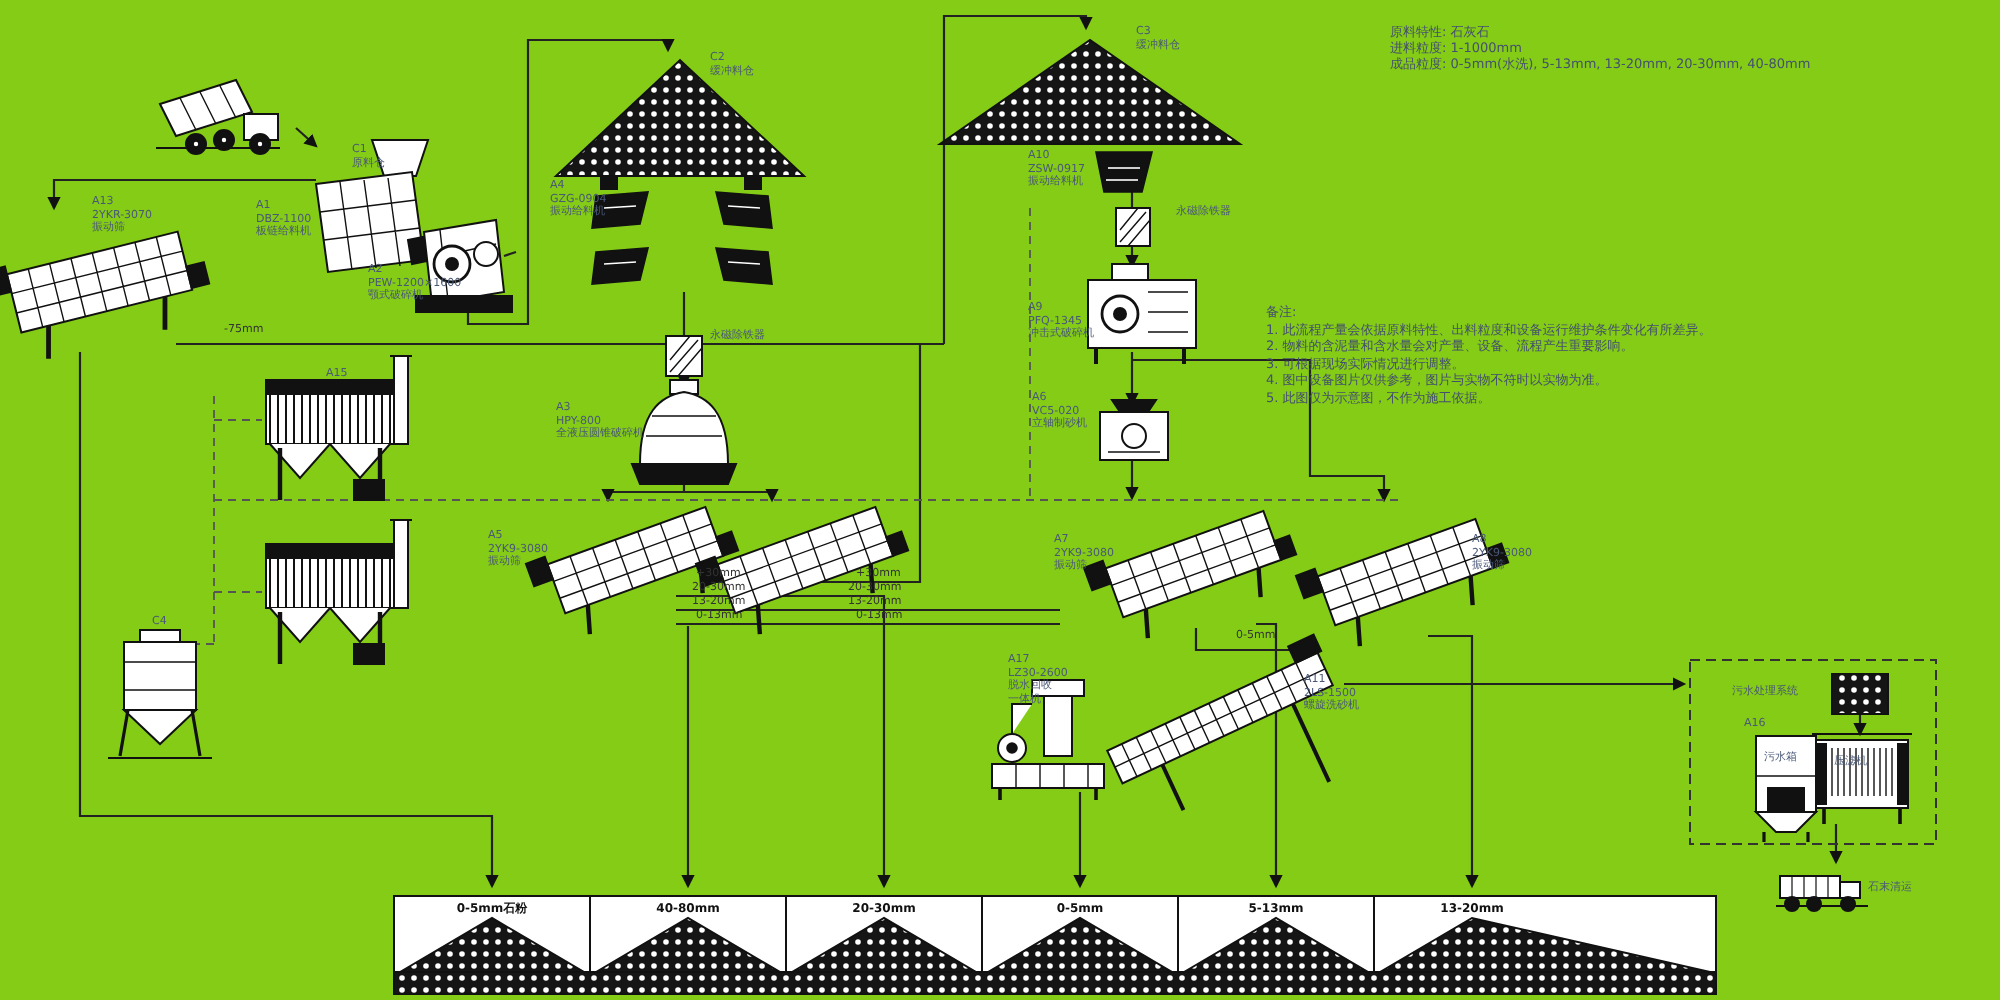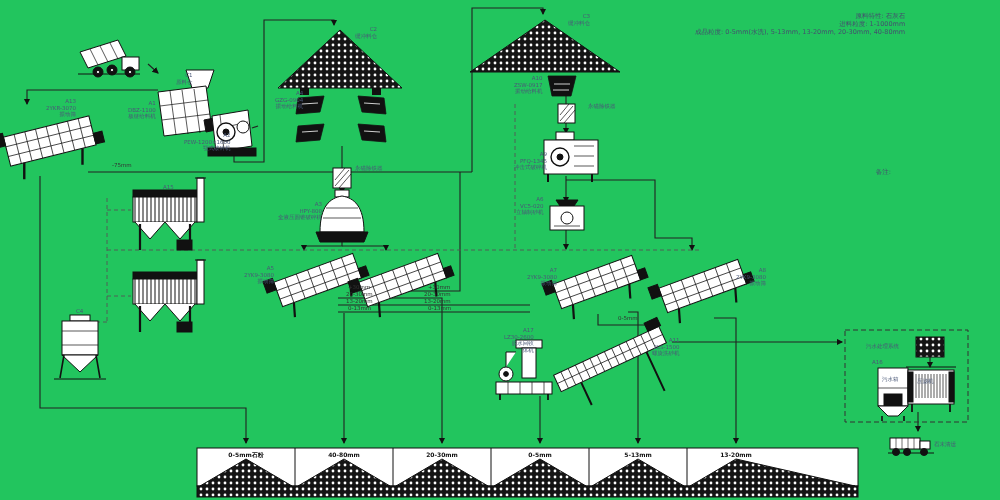--- a/index.html
+++ b/index.html
@@ -1,25 +1,25 @@
 <!DOCTYPE html>
 <html><head>
 <meta charset="utf-8">
 <style>
   html,body{margin:0;padding:0;background:#fff;}
-  #stage{position:relative;width:1000px;height:500px;background:#22c55e;overflow:hidden;
-         font-family:"DejaVu Sans",sans-serif;text-align:right;}
+  #stage{position:relative;width:1000px;height:500px;background:#84cc16;overflow:hidden;
+         font-family:"DejaVu Sans",sans-serif;}
   #flowchart-svg{position:absolute;left:0;top:0;}
   .lbl{position:absolute;font-size:5.5px;line-height:6.5px;color:#4a5878;white-space:pre-line;z-index:3;}
   .lbl.flow{color:#333;font-size:5.5px;}
   .lbl.pile{transform:translateX(-50%);color:#111;font-size:6px;font-weight:bold;white-space:nowrap;}
   #header-specs{position:absolute;left:695px;top:12px;font-size:6.5px;line-height:8px;
                 color:#44506e;z-index:3;white-space:nowrap;}
-  #notes{position:absolute;left:663px;top:152px;width:228px;font-size:6.5px;line-height:8.6px;
-         color:#44506e;z-index:3;margin-top:16px;}
+  #notes{position:absolute;left:633px;top:152px;width:228px;font-size:6.5px;line-height:8.6px;
+         color:#44506e;z-index:3;}
   #notes .note-line{white-space:nowrap;}
 </style>
 </head>
 <body>
 
 <div id="stage">
 
   <svg id="flowchart-svg" width="1000" height="500" viewBox="0 0 1000 500">
     <defs>
       <marker id="arr" markerWidth="7" markerHeight="7" refX="5" refY="3" orient="auto">
@@ -296,20 +296,27 @@
   </svg>
 
   <div id="header-specs">
       <div>原料特性: 石灰石</div>
       <div>进料粒度: 1-1000mm</div>
       <div>成品粒度: 0-5mm(水洗), 5-13mm, 13-20mm, 20-30mm, 40-80mm</div>
     </div>
 
   <div id="notes">
     <div class="note-line">备注:</div>
+    <div id="notes-list">
+        <div class="note-line">1. 此流程产量会依据原料特性、出料粒度和设备运行维护条件变化有所差异。</div>
+        <div class="note-line">2. 物料的含泥量和含水量会对产量、设备、流程产生重要影响。</div>
+        <div class="note-line">3. 可根据现场实际情况进行调整。</div>
+        <div class="note-line">4. 图中设备图片仅供参考，图片与实物不符时以实物为准。</div>
+        <div class="note-line">5. 此图仅为示意图，不作为施工依据。</div>
+      </div>
   </div>
 
   <div id="labels">
       <div class="lbl eq" style="left: 176px; top: 72px;">C1
 原料仓</div>
       <div class="lbl eq" style="left: 128px; top: 100px;">A1
 DBZ-1100
 板链给料机</div>
       <div class="lbl eq" style="left: 46px; top: 98px;">A13
 2YKR-3070

